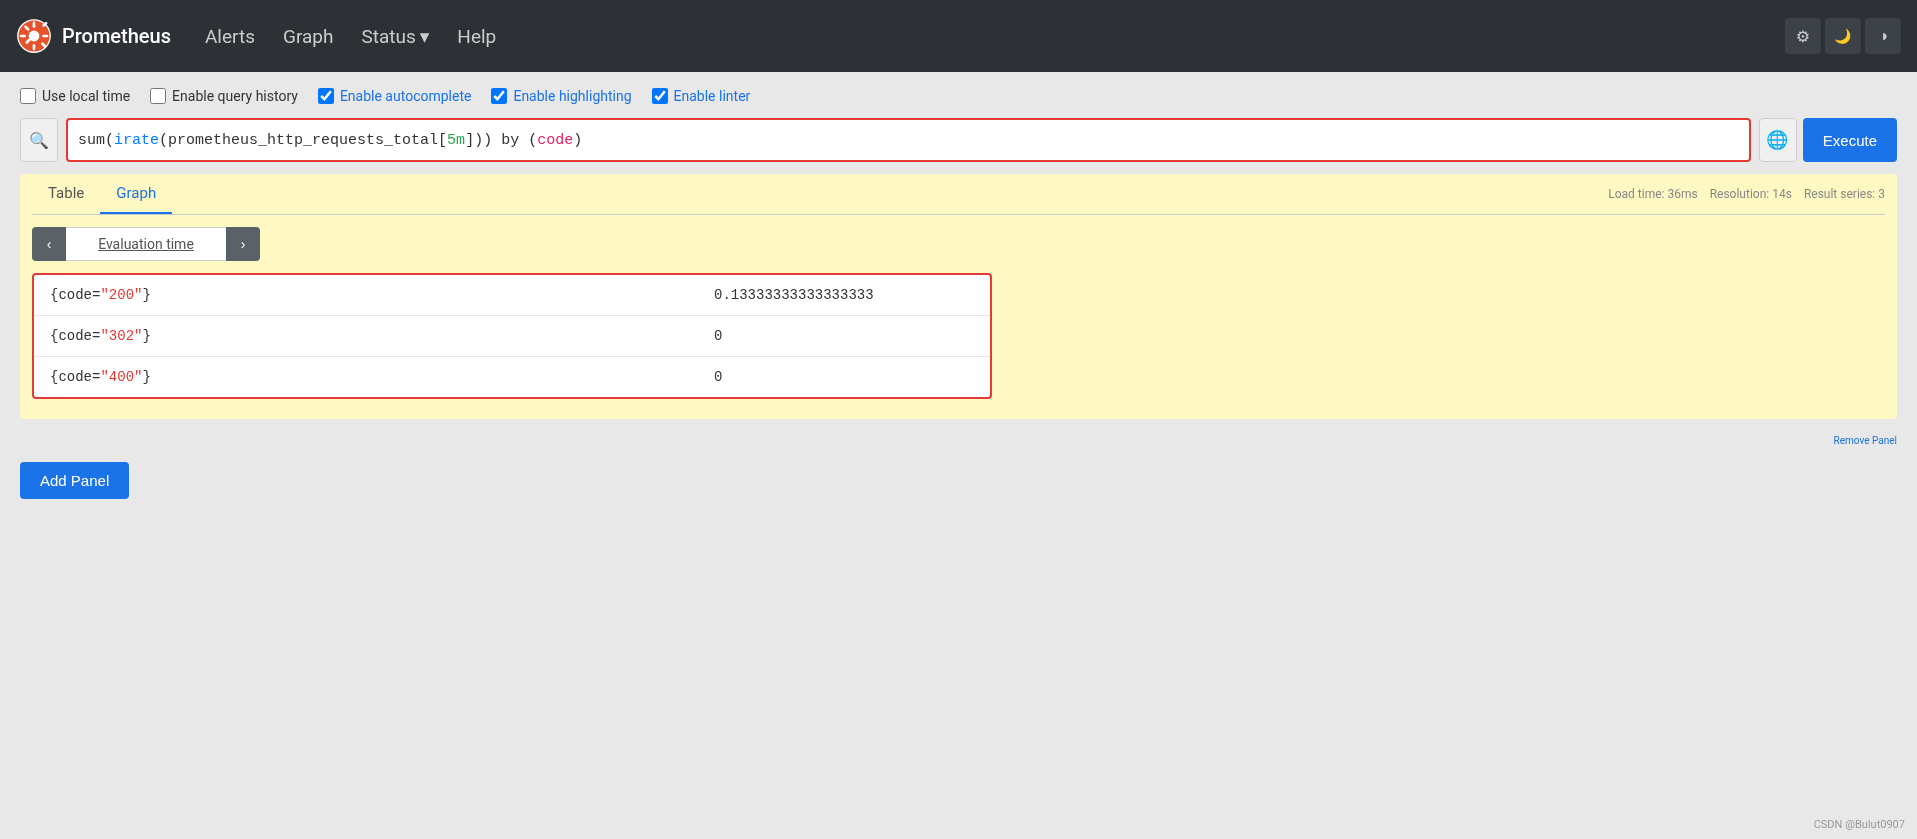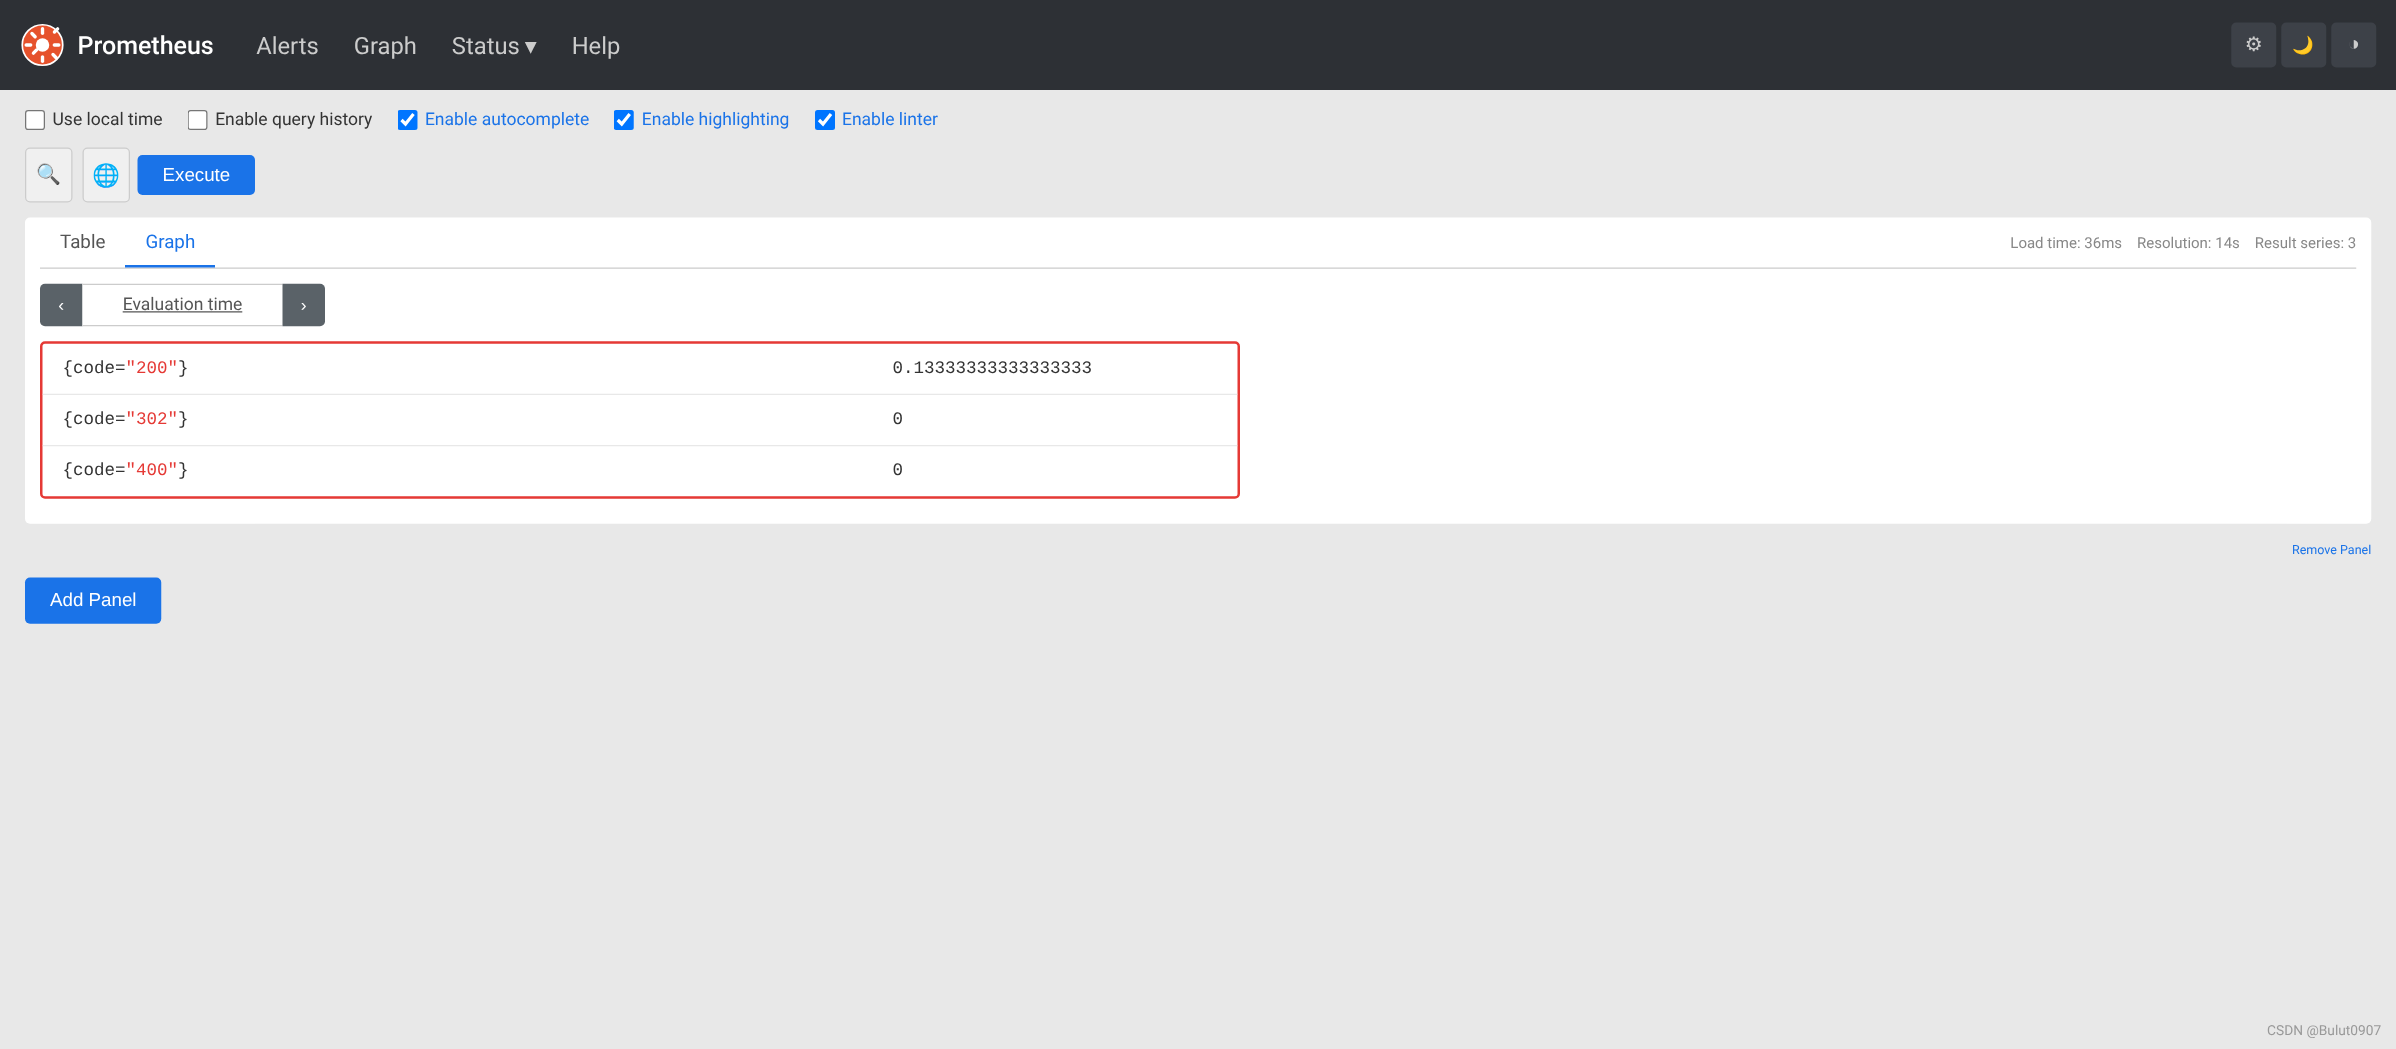--- a/index.html
+++ b/index.html
@@ -125,21 +125,21 @@
       color: #555;
     }
     .execute-btn {
       background: #1a73e8;
       color: #fff;
       border: none;
       border-radius: 4px;
       padding: 8px 20px;
       font-size: 15px;
       cursor: pointer;
-      height: 32px;
+      height: 44px;
       font-weight: 500;
     }
 
     
     .panel-header {
       display: flex;
       align-items: center;
       justify-content: space-between;
       border-bottom: 1px solid #ccc;
       margin-bottom: 0;
@@ -254,21 +254,21 @@
     .watermark {
       position: fixed;
       bottom: 8px;
       right: 12px;
       font-size: 11px;
       color: #999;
     }
 
     
     .panel-container {
-      background: #ffffff;
+      background: #fef9c3;
       border-radius: 4px;
       padding: 0 0 8px 0;
       margin-bottom: 16px;
     }
     .panel-inner {
       padding: 0 12px;
     }
   </style>
 </head>
 <body>
@@ -335,20 +335,31 @@
       <input type="checkbox" checked="" style="">
       <span>Enable linter</span>
     </label>
   </div>
 
   
   <div class="query-bar">
     <button class="search-icon-btn">
       <span>🔍</span>
     </button>
+    <div class="query-input-wrapper">
+      <span class="query-text-sum">sum(</span>
+        <span class="query-text-fn">irate</span>
+        <span class="query-text-sum">(</span>
+        <span class="query-text-metric">prometheus_http_requests_total</span>
+        <span class="query-text-sum">[</span>
+        <span class="query-text-range">5m</span>
+        <span class="query-text-sum">])) by (</span>
+        <span class="query-text-code">code</span>
+        <span class="query-text-sum">)</span>
+    </div>
     <div class="execute-section">
       <button class="globe-btn">
         <span>🌐</span>
       </button>
       <button class="execute-btn">Execute</button>
     </div>
   </div>
 
   
   <div class="panel-container">

